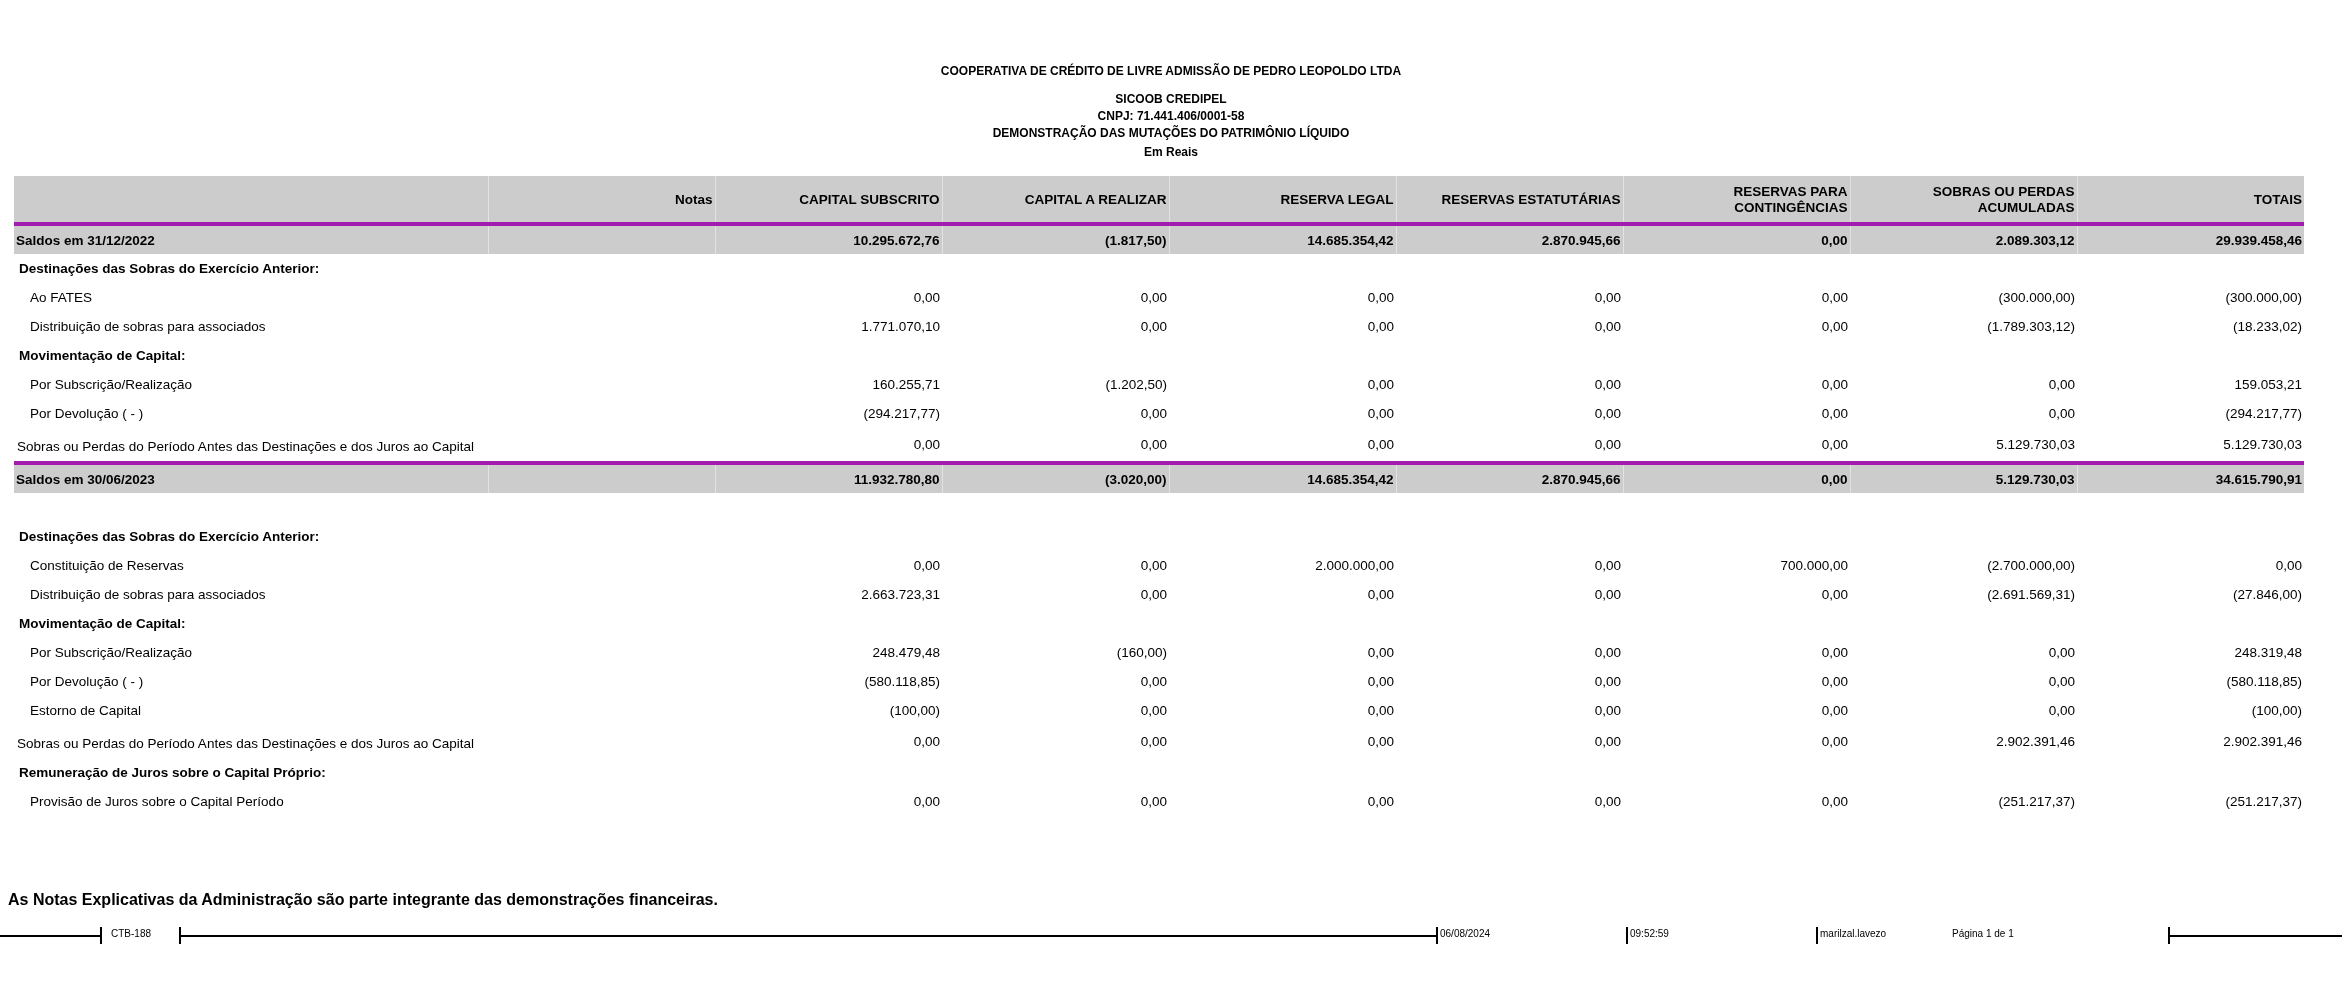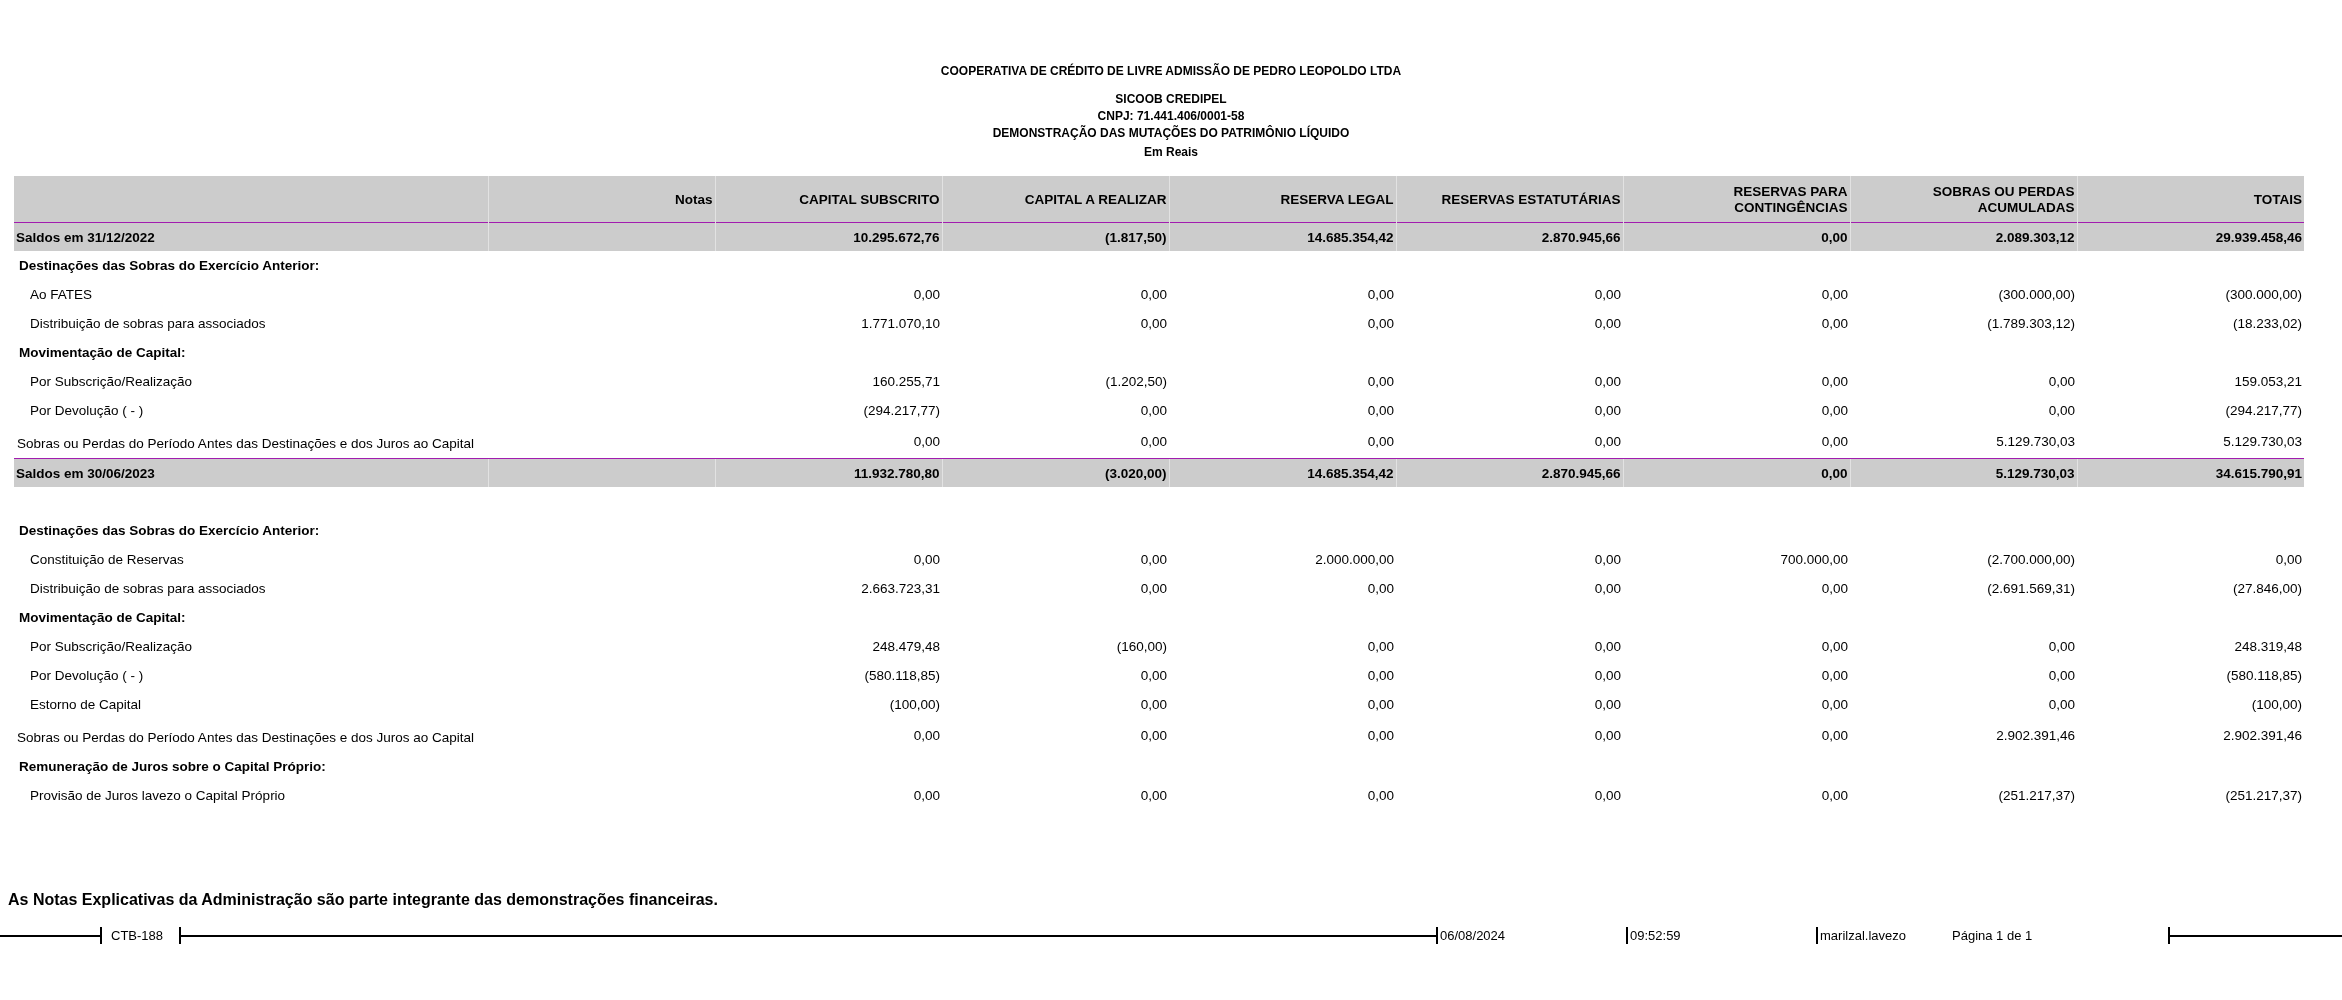--- a/index.html
+++ b/index.html
@@ -7,30 +7,30 @@
          font-family: "Liberation Sans", sans-serif; color: #000; font-size: 13.5px; }
   .hdr { position: absolute; left: 0; width: 2342px; text-align: center; font-weight: bold; }
   .hdr .l { position: absolute; left: 0; right: 0; font-size: 12px; }
   table.dmpl { position: absolute; left: 14px; top: 176px; border-collapse: collapse; table-layout: fixed; }
   table.dmpl td, table.dmpl th { padding: 0 2px; white-space: nowrap; text-align: right; vertical-align: middle; font-size: 13.5px; }
   table.dmpl col.c0 { width: 474px; }
   table.dmpl col.c1 { width: 227px; }
   table.dmpl col.cn { width: 227px; }
   tr.head th { background: #cccccc; height: 44px; font-weight: bold; border-left: 1px solid #e2e2e2; line-height: 16px; padding-top: 2px; }
   tr.head th:first-child { border-left: none; }
-  tr.bal td { background: #cccccc; height: 28px; font-weight: bold; border-left: 1px solid #e2e2e2; border-top: 1px solid #a21caf; }
+  tr.bal td { background: #cccccc; height: 28px; font-weight: bold; border-left: 1px solid #e2e2e2; border-top: 4px solid #a21caf; }
   tr.bal td:first-child { border-left: none; text-align: left; }
   tr.sec td { height: 29px; font-weight: bold; text-align: left; padding-left: 5px; margin-left: 16px; }
   tr.item td { height: 29px; }
   tr.item td:first-child { text-align: left; padding-left: 16px; }
   tr.sub td { height: 29px; font-weight: normal; }
   tr.sub td:first-child { text-align: left; white-space: normal; line-height: 14px; padding-left: 3px; padding-top: 4px; }
   tr.gap td { height: 29px; }
   .note { position: absolute; left: 8px; top: 891px; font-weight: bold; font-size: 16px; }
-  .footer { position: absolute; left: 0; top: 926px; width: 2150px; height: 20px; font-size: 13px; }
+  .footer { position: absolute; left: 0; top: 926px; width: 2150px; height: 20px; font-size: 10px; }
   .fline { position: absolute; top: 9px; height: 2px; background: #000; }
   .ftick { position: absolute; top: 1px; width: 2px; height: 17px; background: #000; }
   .ftxt { position: absolute; top: 2px; }
 </style>
 </head>
 <body>
 
 <div class="hdr">
   <div class="l" style="top:64px">COOPERATIVA DE CRÉDITO DE LIVRE ADMISSÃO DE PEDRO LEOPOLDO LTDA</div>
   <div class="l" style="top:92px">SICOOB CREDIPEL</div>
@@ -226,21 +226,21 @@
         <td>0,00</td>
         <td>0,00</td>
         <td>0,00</td>
         <td>2.902.391,46</td>
         <td>2.902.391,46</td>
       </tr>
       <tr class="sec">
         <td colspan="9">Remuneração de Juros sobre o Capital Próprio:</td>
       </tr>
       <tr class="item">
-        <td>Provisão de Juros lavezo o Capital Próprio</td>
+        <td>Provisão de Juros sobre o Capital Período</td>
         <td></td>
         <td>0,00</td>
         <td>0,00</td>
         <td>0,00</td>
         <td>0,00</td>
         <td>0,00</td>
         <td>(251.217,37)</td>
         <td>(251.217,37)</td>
       </tr>
     </tbody>

